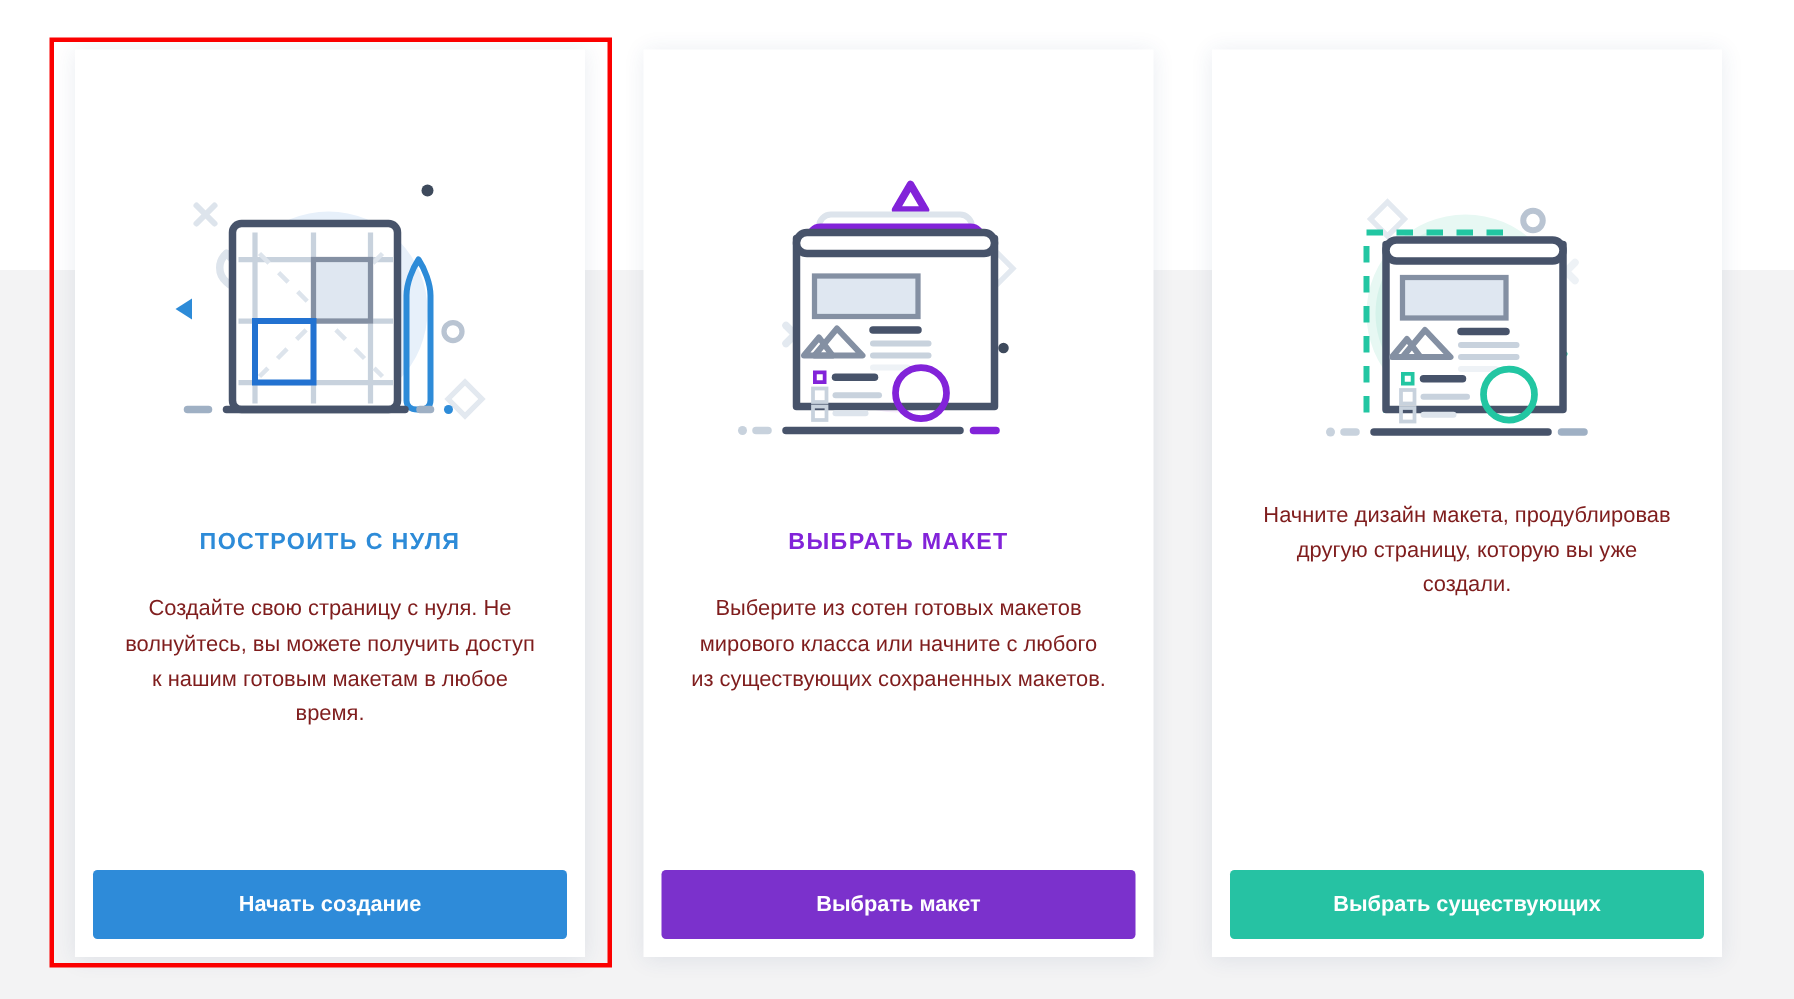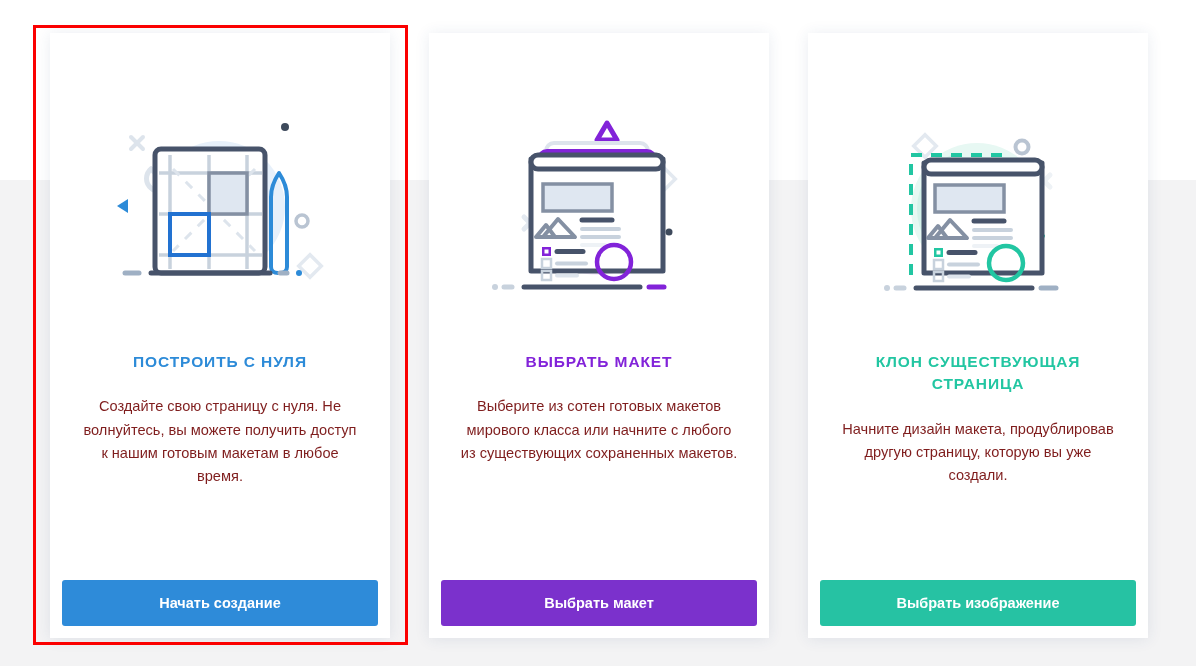--- a/index.html
+++ b/index.html
@@ -311,21 +311,20 @@
 
           <circle cx="153" cy="152" r="17" fill="none" stroke="#22c6a2" stroke-width="4.5"></circle>
 
           <line x1="63" y1="177" x2="179" y2="177" stroke="#47536a" stroke-width="5" stroke-linecap="round"></line>
           <line x1="43" y1="177" x2="51" y2="177" stroke="#c8d2dd" stroke-width="5" stroke-linecap="round"></line>
           <circle cx="34" cy="177" r="3" fill="#c8d2dd"></circle>
           <line x1="188" y1="177" x2="203" y2="177" stroke="#9fb0c4" stroke-width="5" stroke-linecap="round"></line>
         </svg>
       </div>
 
-      <div class="card-title">КЛОН СУЩЕСТВУЮЩАЯ СТРАНИЦА</div>
       <div class="card-desc">Начните дизайн макета, продублировав другую страницу, которую вы уже создали.</div>
     </div>
-    <button class="card-button">Выбрать изображение</button>
+    <button class="card-button">Выбрать существующих</button>
   </div>
 
 </div>
 
 <div id="selection-highlight"></div>
 
 </body></html>

